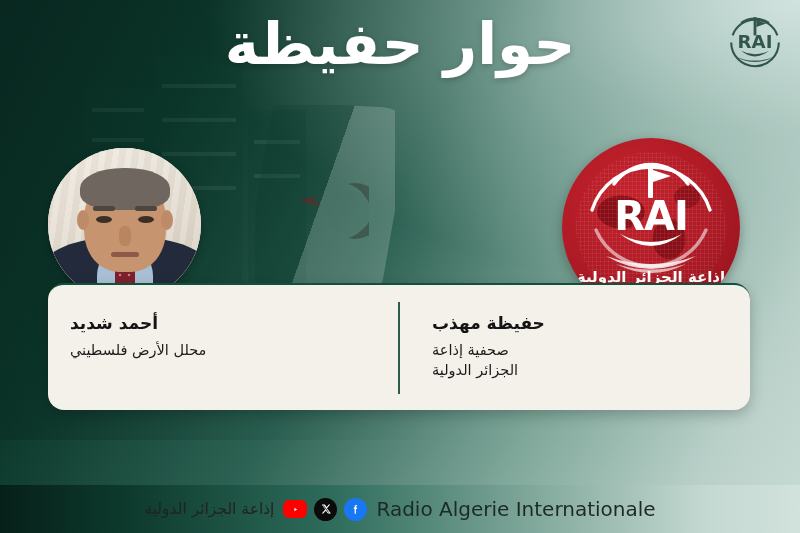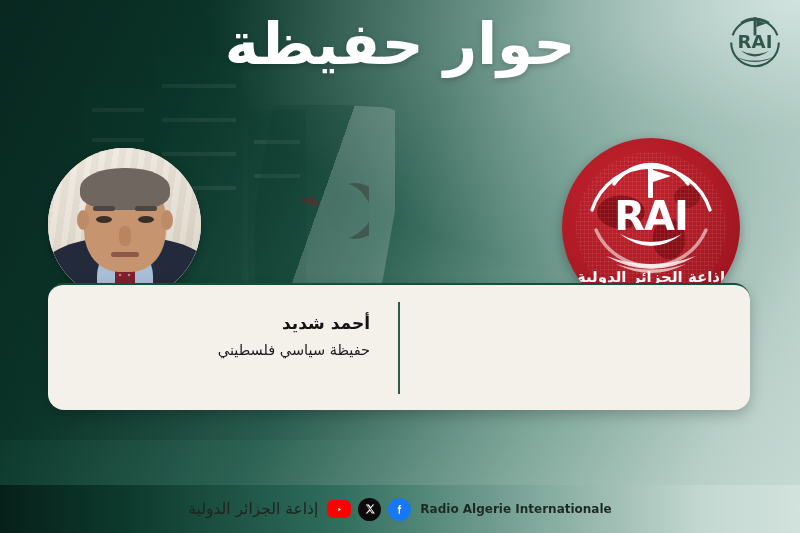--- a/index.html
+++ b/index.html
@@ -76,21 +76,21 @@
     position:absolute;left:48px;top:283px;width:702px;height:125px;
     background:#f4f1ea;
     border-radius:16px;
     border-top:2px solid #12503d;
     box-shadow:0 5px 14px rgba(0,0,0,.22);
   }
   .card .divider{
     position:absolute;left:350px;top:17px;width:2px;height:92px;background:#144a3a;opacity:.9;
   }
   .person{
-    position:absolute;top:28px;text-align:right;color:#141414;
+    position:absolute;top:28px;text-align:left;color:#141414;
   }
   .person.right{right:18px;width:300px;}
   .person.left{left:22px;width:300px;}
   .person .nm{font-size:17px;font-weight:bold;line-height:1.25;margin-bottom:7px;}
   .person .role{font-size:14.5px;line-height:1.35;color:#1b1b1b;font-weight:normal;}
 
   
   .photo{
     position:absolute;left:48px;top:148px;width:153px;height:153px;border-radius:50%;
     overflow:hidden;background:#e7e2da;box-shadow:0 3px 9px rgba(0,0,0,.28);
@@ -163,21 +163,21 @@
   .badge .btxt .ar{font-size:15px;font-weight:bold;line-height:1.1;}
   .badge .btxt .en{font-size:9.5px;font-weight:bold;letter-spacing:.2px;margin-top:2px;}
 
   
   .footer{
     position:absolute;left:0;bottom:0;width:800px;height:48px;
     background:linear-gradient(90deg,#062019 0%,#0d3a2d 16%,#2f6d5c 42%,#85ab9f 68%,#c4d8d2 88%,#d2e2dd 100%);
     display:flex;align-items:center;justify-content:center;gap:9px;
   }
   .footer .ftxt{font-size:15.5px;color:#20241f;font-weight:normal;white-space:nowrap;}
-  .footer .ftxt.en{font-size:12px;color:#1d2a24;direction:ltr;font-weight:bold;}
+  .footer .ftxt.en{font-size:20px;color:#1d2a24;direction:ltr;}
   .social{display:flex;align-items:center;gap:7px;}
   .ico{width:23px;height:23px;border-radius:50%;display:flex;align-items:center;justify-content:center;}
   .ico.fb{background:#1877f2;}
   .ico.x{background:#0b0b0b;}
   .ico.yt{background:#ff0000;border-radius:6px;width:24px;height:18px;}
   .ico svg{display:block}
 </style>
 </head>
 <body>
 
@@ -265,24 +265,29 @@
     </svg>
     <div class="btxt">
       <div class="ar">إذاعة الجزائر الدولية</div>
       <div class="en">Radio Algeria International</div>
     </div>
   </div>
 
   <div class="card">
     <div class="divider"></div>
 
+    <div class="person right">
+      <div class="nm">حفيظة مهذب</div>
+      <div class="role">صحفية إذاعة</div>
+      <div class="role">الجزائر الدولية</div>
+    </div>
 
     <div class="person left">
       <div class="nm">أحمد شديد</div>
-      <div class="role">حفيظة سياسي فلسطيني</div>
+      <div class="role">محلل الأرض فلسطيني</div>
     </div>
   </div>
 
   <div class="footer">
     <div class="ftxt en">Radio Algerie Internationale</div>
 
     <div class="social">
       <a class="ico fb" href="#" aria-label="Facebook">
         <svg width="13" height="13" viewBox="0 0 24 24" fill="#ffffff">
             <path d="M15.1 8.4h-2.2V7c0-.7.5-.9.8-.9h1.3V3.6h-1.9c-2.2 0-2.7 1.6-2.7 2.7v2.1H8.9V11h1.5v9h2.5v-9h2l.2-2.6z"></path>

